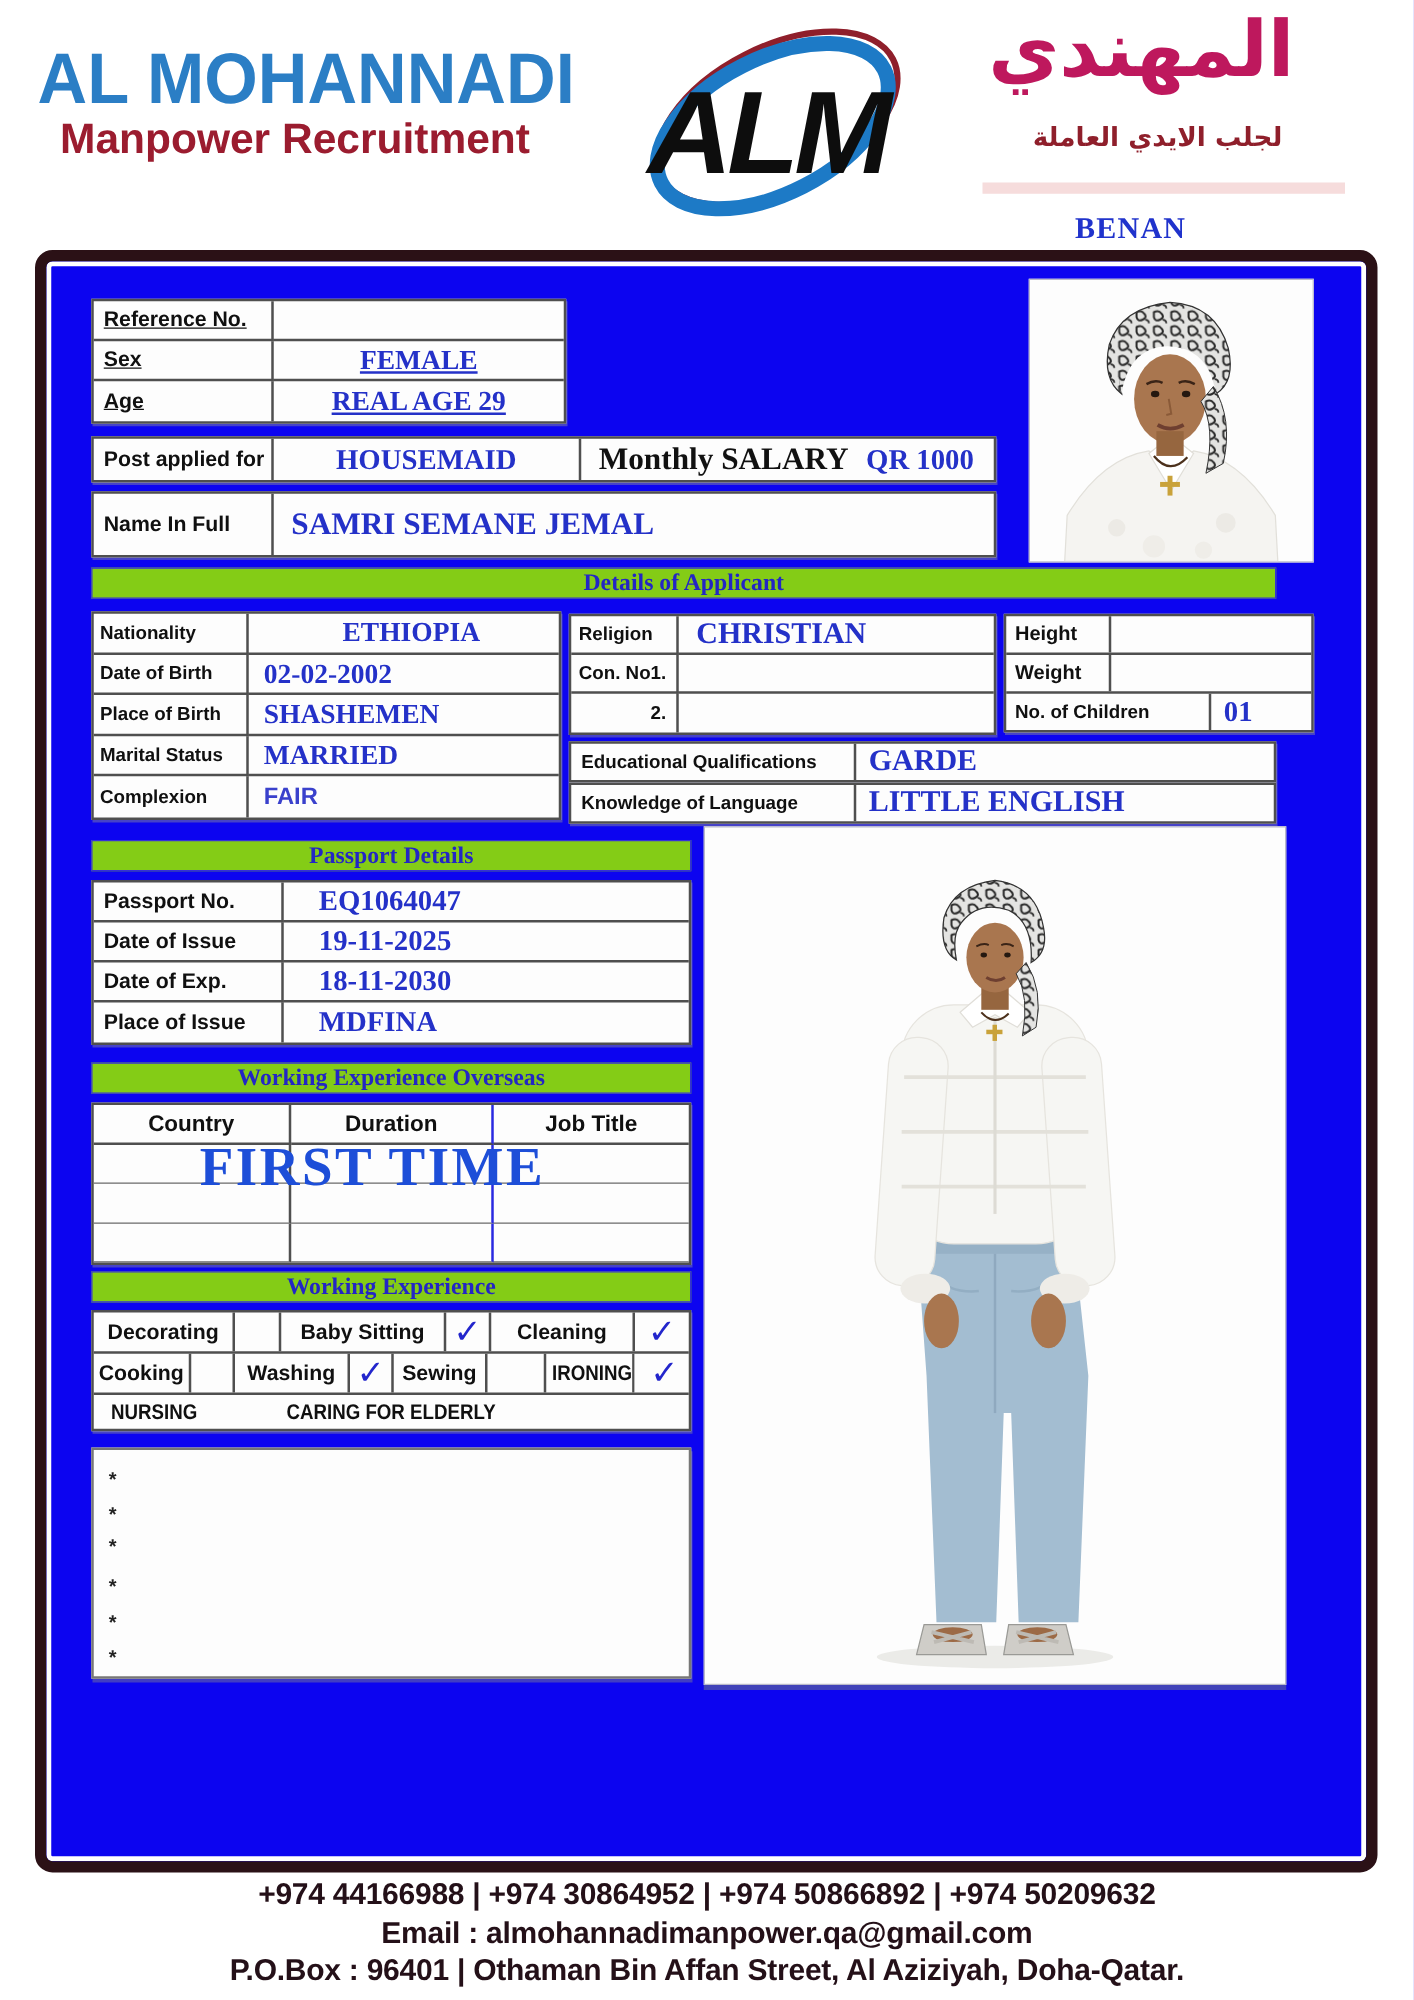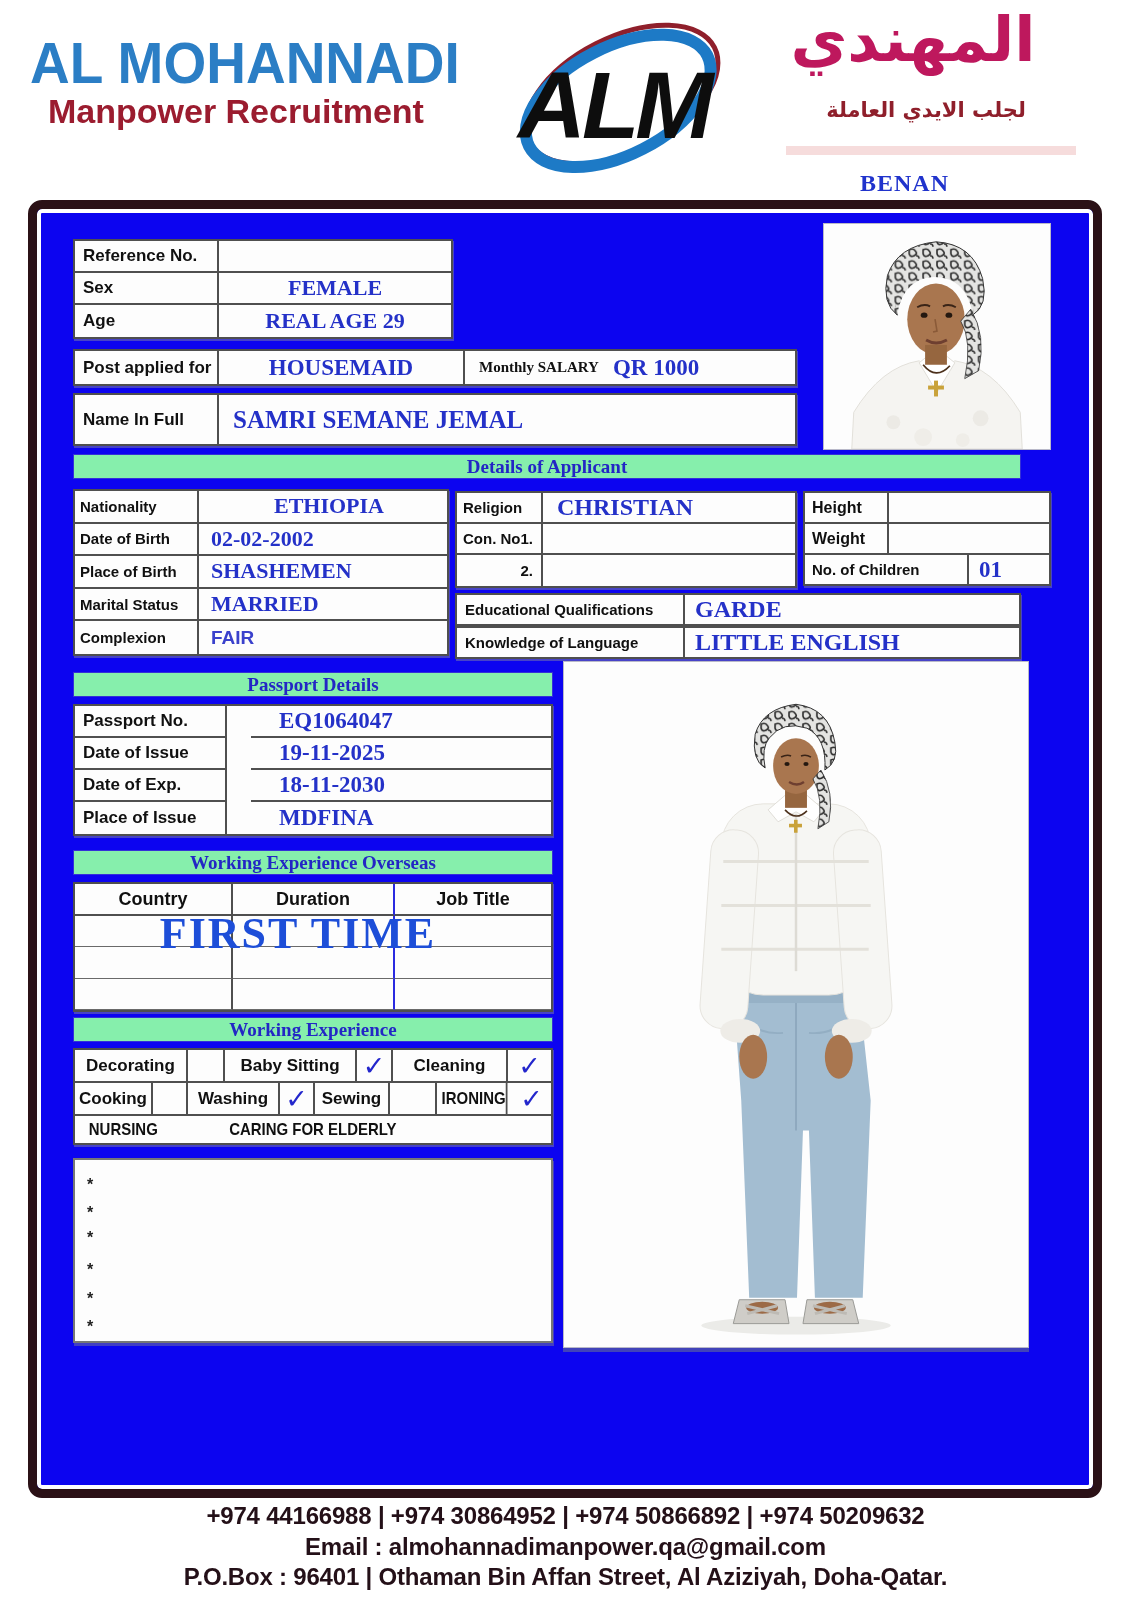--- a/index.html
+++ b/index.html
@@ -21,36 +21,36 @@
 
   
   .panel { position:absolute; left:28px; top:200px; width:1074px; height:1298px;
     border:9px solid #2b1116; border-radius:14px; background:#0c04f0;
     box-shadow: inset 0 0 0 4px #ffffff; }
   .panel * { position:absolute; }
 
   .whitebox { background:#fdfdfd; border:2px solid #4f4f4f; box-shadow:1px 2px 0 rgba(130,130,160,.5); }
   .lbl { font-size:17px; font-weight:700; color:#101010; display:flex; align-items:center; padding-left:8px; position:static; }
   .val { font-family:"Liberation Serif", serif; font-size:22px; font-weight:700; color:#2431c8; display:flex; align-items:center; position:static; }
-  .band { background:#86efac; border:1px solid #3530d8; display:flex; align-items:center; justify-content:center;
+  .band { background:#84cc16; border:1px solid #3530d8; display:flex; align-items:center; justify-content:center;
     font-family:"Liberation Serif", serif; font-size:19px; font-weight:700; color:#2326c5; }
 
   
   .top-table { left:36px; top:30px; width:380px; height:100px; display:grid;
     grid-template-columns:144px 1fr; grid-template-rows:repeat(3,1fr); position:absolute; }
-  .top-table > div { border-right:2px solid #4f4f4f; border-bottom:2px solid #4f4f4f; }
+  .top-table > div { border-right:2px solid #4f4f4f; border-bottom:2px solid #4f4f4f;text-decoration:underline; }
   .top-table > div:nth-child(2n) { border-right:none; }
   .top-table > div:nth-last-child(-n+2) { border-bottom:none; }
   .top-table .val { justify-content:center; }
 
   .post-row { left:36px; top:140px; width:724px; height:37px; display:grid; grid-template-columns:144px 246px 1fr; position:absolute; }
   .post-row .cell-a { border-right:2px solid #4f4f4f; }
   .post-row .cell-b { border-right:2px solid #4f4f4f; justify-content:center; font-size:23px; }
   .salary-cell { position:static; display:flex; align-items:center; gap:14px; padding-left:14px; }
-  .salary-lbl { font-family:"Liberation Serif", serif; font-size:15px; font-weight:700; color:#111; position:static; }
+  .salary-lbl { font-family:"Liberation Serif", serif; font-size:25px; font-weight:700; color:#111; position:static; }
   .salary-val { font-family:"Liberation Serif", serif; font-size:23px; font-weight:700; color:#2431c8; position:static; }
 
   .name-row { left:36px; top:184px; width:724px; height:53px; display:grid; grid-template-columns:144px 1fr; position:absolute; }
   .name-row .cell-a { border-right:2px solid #4f4f4f; }
   .name-row .val { font-size:25px; padding-left:14px; }
 
   .portrait { left:786px; top:14px; width:228px; height:227px; background:#fdfdfd; border:1px solid #b9b9c9; }
 
   .details-band { left:36px; top:245px; width:948px; height:25px; }
 
@@ -82,21 +82,21 @@
 
   .edu-row, .lang-row { left:418px; width:566px; height:33px; display:grid; grid-template-columns:228px 1fr; position:absolute; }
   .edu-row { top:384px; } .lang-row { top:417px; }
   .edu-row .cell-a, .lang-row .cell-a { border-right:2px solid #4f4f4f; font-size:15px; }
   .edu-row .val, .lang-row .val { padding-left:10px; font-size:24px; }
 
   .passport-band { left:36px; top:463px; width:480px; height:25px; }
   .passport-table { left:36px; top:495px; width:480px; height:132px; display:grid;
     grid-template-columns:152px 1fr; grid-template-rows:repeat(4,1fr); position:absolute; }
   .passport-table > div { border-right:2px solid #4f4f4f; border-bottom:2px solid #4f4f4f; }
-  .passport-table > div:nth-child(2n) { border-right:none;margin-left:24px; }
+  .passport-table > div:nth-child(2n) { border-right:none; }
   .passport-table > div:nth-last-child(-n+2) { border-bottom:none; }
   .passport-table .val { padding-left:28px; font-size:23px; }
 
   .overseas-band { left:36px; top:641px; width:480px; height:25px; }
   .overseas-table { left:36px; top:673px; width:480px; height:130px; display:grid;
     grid-template-columns:158px 162px 1fr; grid-template-rows:32px 1fr 1fr 1fr; position:absolute; }
   .ov-h { position:static; border-right:2px solid #4f4f4f; border-bottom:2px solid #4f4f4f;
     display:flex; align-items:center; justify-content:center; font-size:18px; font-weight:700; color:#101010; }
   .ov-c { position:static; border-right:2px solid #4f4f4f; border-bottom:1.5px solid #6a6a6a; }
   .ov-h:nth-child(3n), .ov-c:nth-child(3n) { border-right:none; }

